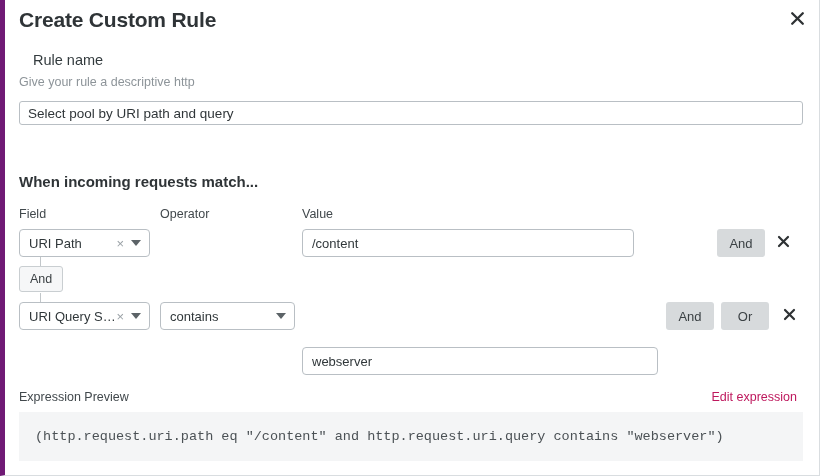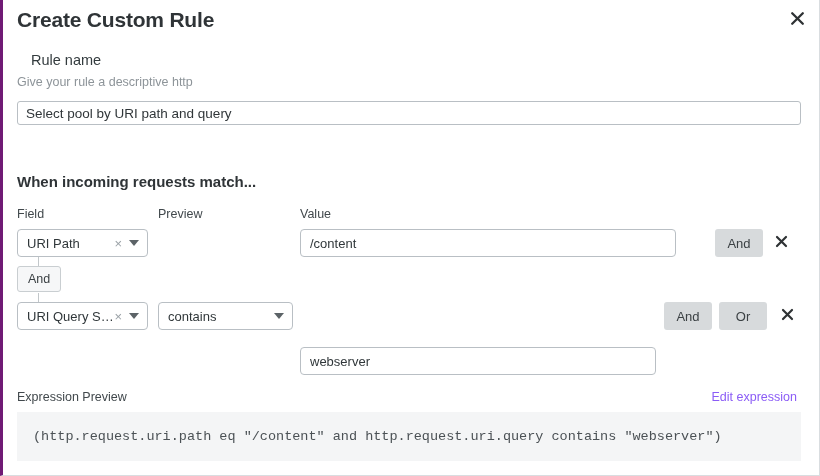--- a/index.html
+++ b/index.html
@@ -10,21 +10,21 @@
   body {
     font-family: "Liberation Sans", sans-serif;
     -webkit-font-smoothing: antialiased;
   }
   .dialog {
     position: relative;
     width: 820px;
     height: 476px;
     box-sizing: border-box;
     background: #ffffff;
-    border-left: 3px solid #701a75;
+    border-left: 5px solid #701a75;
     border-right: 1px solid #d9dde0;
     border-bottom: 1px solid #d9dde0;
     overflow: hidden;
   }
 
   
   .dlg-title {
     position: absolute;
     left: 14px;
     top: 8px;
@@ -158,21 +158,21 @@
     box-sizing: border-box;
     border: 1px solid #b9bfc4;
     border-radius: 4px;
     background: #fff;
     font-family: "Liberation Sans", sans-serif;
     font-size: 13px;
     color: #30373a;
     padding: 0 9px;
     outline: none;
   }
-  .value-input.w1 { width: 376px; }
+  .value-input.w1 { width: 332px; }
   .value-input.w2 { width: 356px; margin-top: 45px; }
 
   .logic-btn {
     position: absolute;
     height: 28px;
     box-sizing: border-box;
     border: none;
     border-radius: 3px;
     background: #d7dadc;
     color: #3b4144;
@@ -235,21 +235,21 @@
     left: 14px;
     top: 390px;
     font-size: 12.5px;
     color: #41484c;
   }
   .edit-expr {
     position: absolute;
     right: 22px;
     top: 390px;
     font-size: 12.5px;
-    color: #8b5cf6;
+    color: #be185d;
     text-decoration: none;
     cursor: pointer;
     text-align: center;
   }
   .expr-box {
     position: absolute;
     left: 14px;
     top: 412px;
     width: 784px;
     height: 49px;
@@ -280,21 +280,21 @@
       </svg>
     </span>
   </button>
 
   <div class="section-label" style="top:52px;margin-left:14px;">Rule name</div>
   <div class="helper-text" style="top:75px;">Give your rule a descriptive http</div>
   <input class="rule-name-input" type="text" value="Select pool by URI path and query" style="">
 
   <div class="match-heading">When incoming requests match...</div>
   <div class="col-label field">Field</div>
-  <div class="col-label operator">Preview</div>
+  <div class="col-label operator">Operator</div>
   <div class="col-label value">Value</div>
 
   <div class="cond-row r1">
     <div class="select-box field-sel">
       <span class="sel-text">URI Path</span>
       <span class="clear-x">×</span>
       <span class="chev"></span>
     </div>
     <input class="value-input w1" type="text" value="/content" style="">
     <button class="logic-btn" style="left:712px;">And</button>

